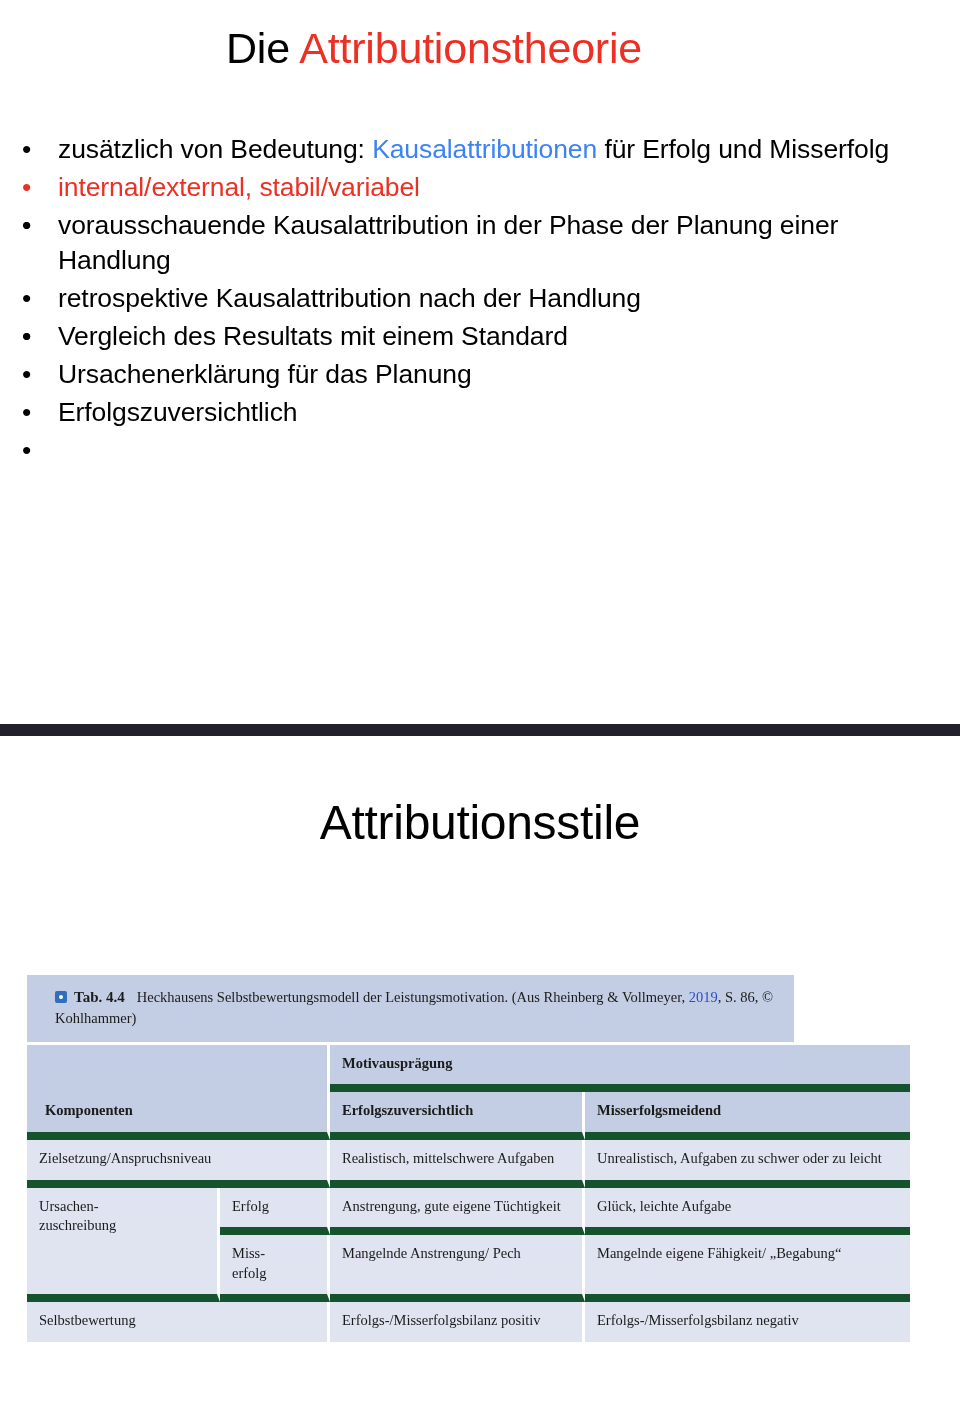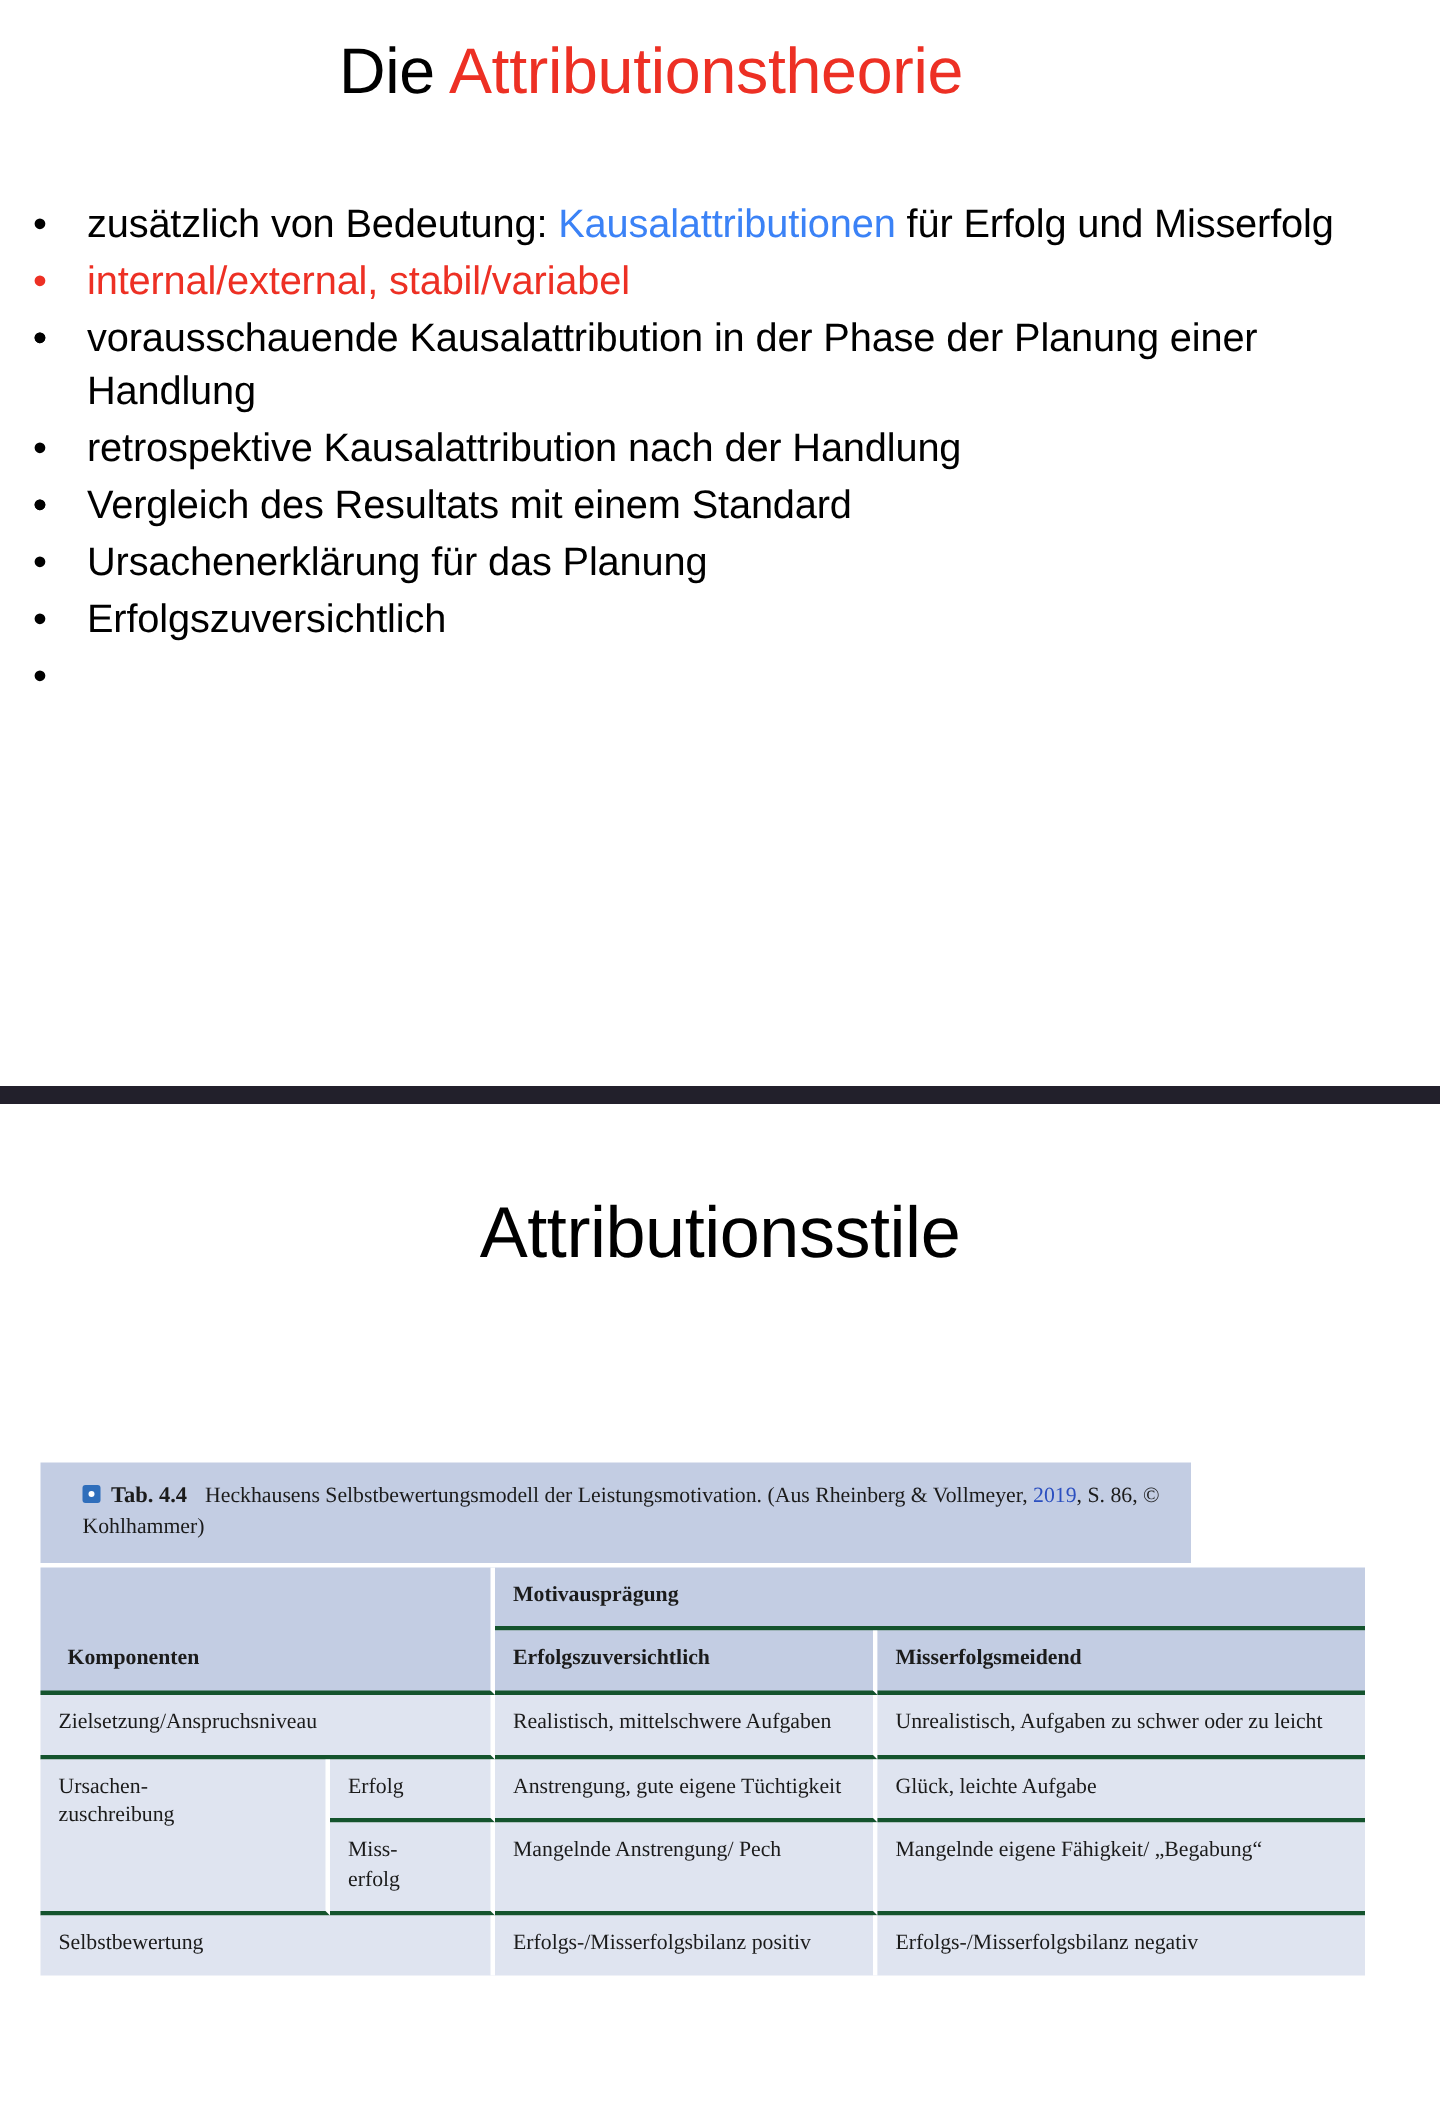--- a/index.html
+++ b/index.html
@@ -142,21 +142,21 @@
   table.tab {
     border-collapse: separate;
     border-spacing: 0;
     width: 883px;
     table-layout: fixed;
     margin-top: 3px;
   }
   table.tab th, table.tab td {
     background: #dfe4f0;
     border-right: 3px solid #ffffff;
-    border-bottom: 3px solid #14532d;
+    border-bottom: 8px solid #14532d;
     padding: 9px 12px 11px 12px;
     font-size: 14.5px;
     line-height: 1.35;
     color: #1b1b1b;
     vertical-align: top;
     text-align: left;
     box-sizing: border-box;
   }
   table.tab th {
     background: #c3cde3;

